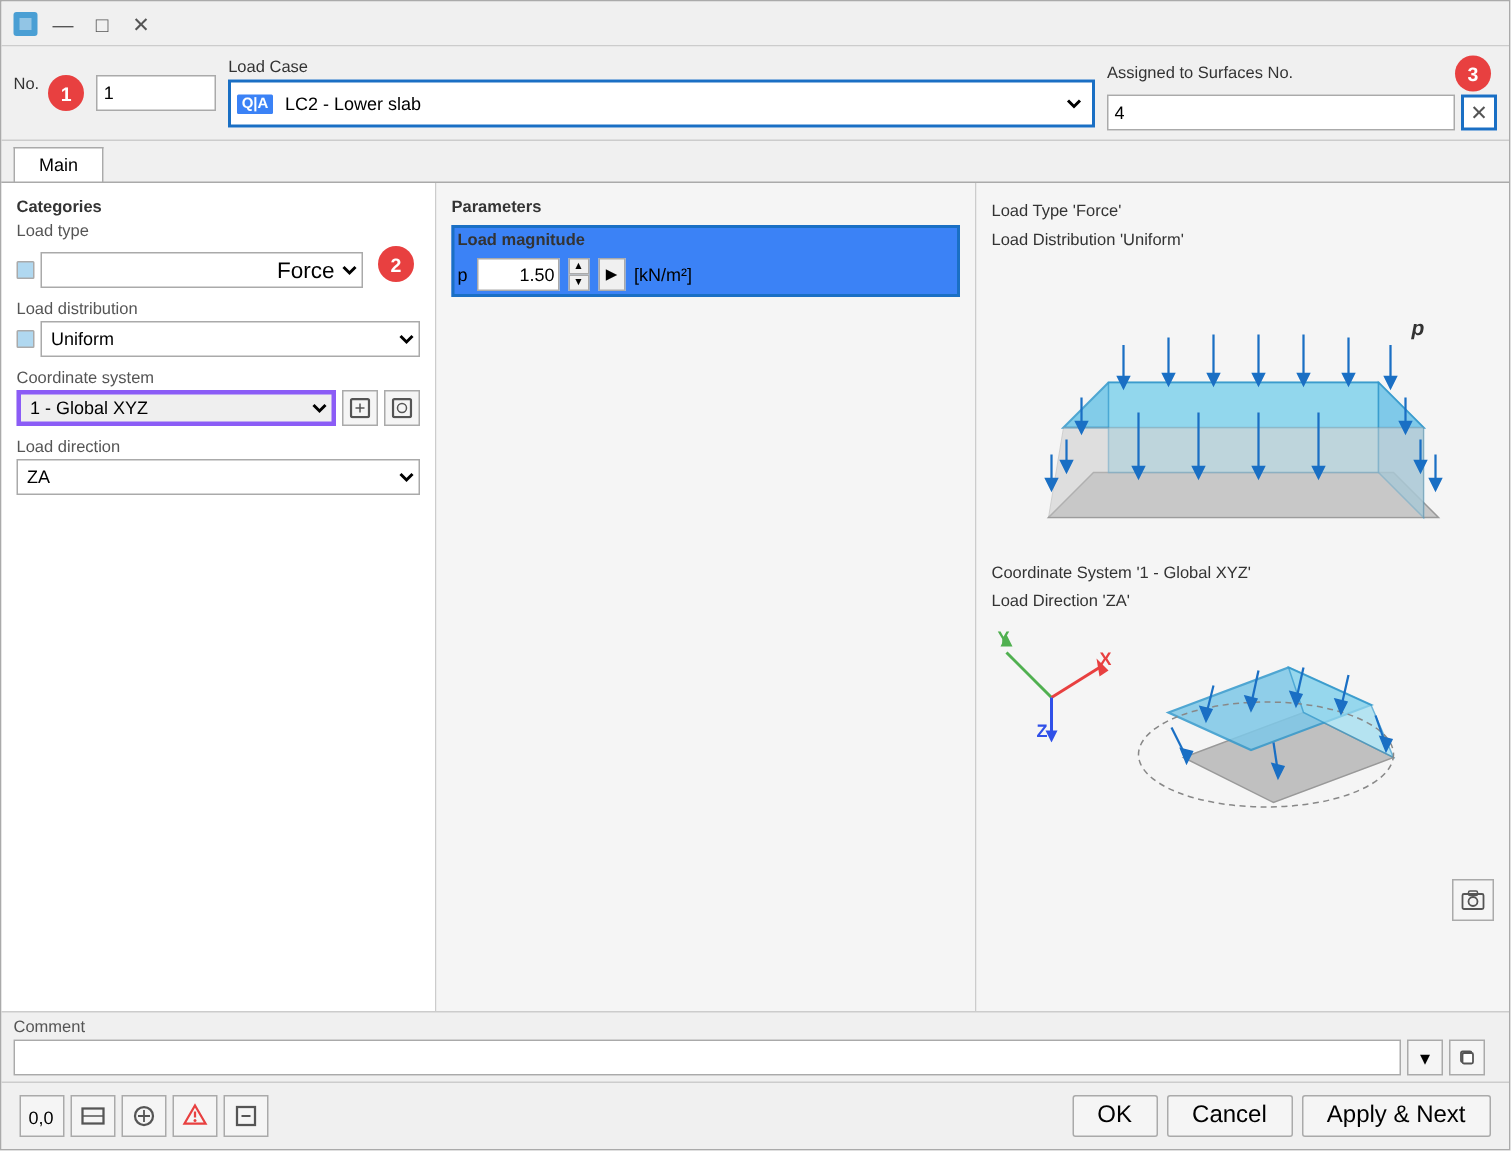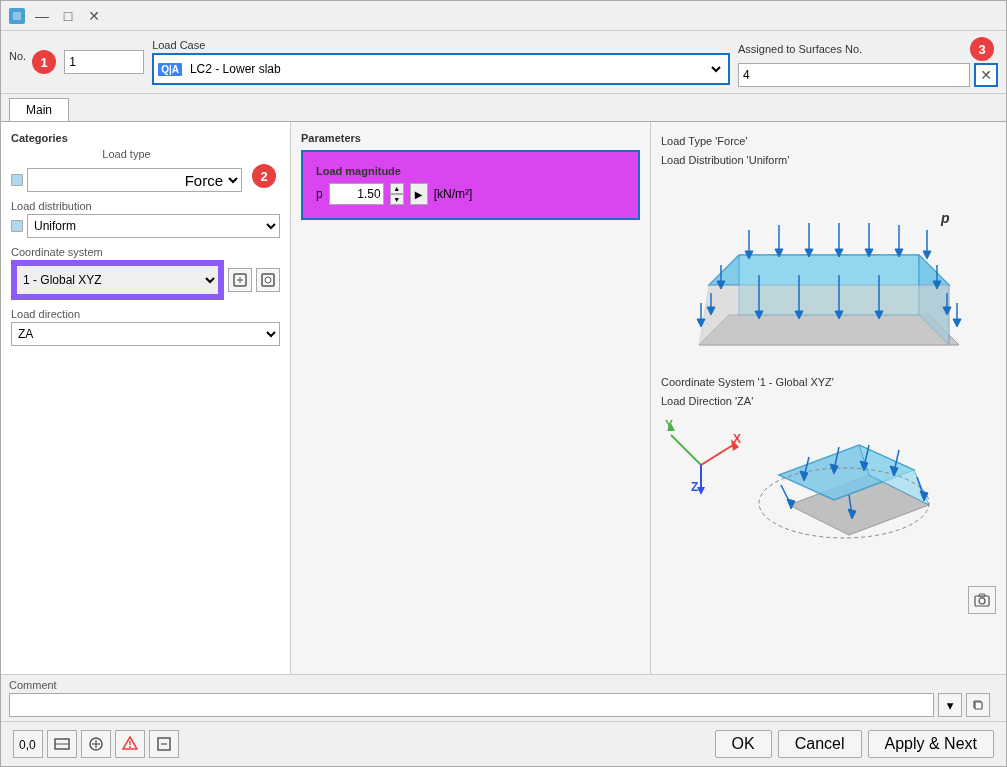--- a/index.html
+++ b/index.html
@@ -23,26 +23,26 @@
     .circle-badge { width: 24px; height: 24px; background: #e84040; border-radius: 50%; color: white; font-size: 13px; font-weight: bold; display: flex; align-items: center; justify-content: center; margin: 0 4px; }
 
     .tab-bar { display: flex; padding: 4px 8px 0; background: #f0f0f0; }
     .tab { padding: 4px 16px; background: white; border: 1px solid #aaa; border-bottom: none; font-size: 12px; cursor: pointer; }
     .tab.active { background: white; border-bottom: 1px solid white; margin-bottom: -1px; }
 
     .main-content { display: flex; flex: 1; border-top: 1px solid #aaa; }
 
     .left-panel { width: 290px; background: white; border-right: 1px solid #ccc; padding: 10px; display: flex; flex-direction: column; gap: 8px; }
     .section-title { font-size: 11px; color: #333; font-weight: bold; margin-bottom: 4px; }
-    .field-row { display: flex; flex-direction: column; gap: 2px; margin-bottom: 6px; text-align: center; }
+    .field-row { display: flex; flex-direction: column; gap: 2px; margin-bottom: 6px; }
     .dropdown-field { display: flex; align-items: center; gap: 4px; }
     .dropdown-field select { flex: 1; height: 24px; border: 1px solid #aaa; background: white; font-size: 12px; padding: 0 4px; }
 
     .mid-panel { flex: 1; background: #f5f5f5; border-right: 1px solid #ccc; padding: 10px; }
-    .params-box { background: #d946ef; border: 2px solid #1a6fc4; padding: 13px; }
+    .params-box { background: #3b82f6; border: 2px solid #1a6fc4; padding: 2px; }
 
     .right-panel { width: 355px; background: #f5f5f5; padding: 10px; position: relative; display: flex; flex-direction: column; }
 
     .footer-buttons { display: flex; align-items: center; justify-content: space-between; padding: 8px 12px; background: #f0f0f0; border-top: 1px solid #ccc; }
     .footer-left { display: flex; gap: 4px; }
     .footer-right { display: flex; gap: 6px; }
     .footer-btn { height: 28px; padding: 0 16px; border: 1px solid #aaa; background: #f5f5f5; cursor: pointer; font-size: 16px; border-radius: 2px; }
     .footer-tool-btn { width: 30px; height: 28px; border: 1px solid #aaa; background: #f5f5f5; cursor: pointer; display: flex; align-items: center; justify-content: center; }
   </style>
 </head>
@@ -127,21 +127,21 @@
             <select style="flex:1;height:24px;border:1px solid #aaa;font-size:12px;padding:0 2px;">
               <option>Uniform</option>
               <option>Linear</option>
             </select>
           </div>
         </div>
 
         <div style="display:flex;flex-direction:column;gap:2px;margin-bottom:8px;">
           <label style="font-size:11px;color:#555;">Coordinate system</label>
           <div style="display:flex;align-items:center;gap:4px;">
-            <select style="flex:1;height:40px;border:6px solid #8b5cf6;font-size:12px;padding:0 2px;">
+            <select style="flex:1;height:24px;border:3px solid #8b5cf6;font-size:12px;padding:0 2px;">
               <option>1 - Global XYZ</option>
               <option>Local</option>
             </select>
             <button style="width:24px;height:24px;border:1px solid #aaa;background:#f5f5f5;cursor:pointer;display:flex;align-items:center;justify-content:center;">
               <svg width="14" height="14" viewBox="0 0 14 14">
                   <rect x="1" y="1" width="12" height="12" rx="1" fill="none" stroke="#555" stroke-width="1.5"></rect>
                   <line x1="4" y1="7" x2="10" y2="7" stroke="#555" stroke-width="1"></line>
                   <line x1="7" y1="4" x2="7" y2="10" stroke="#555" stroke-width="1"></line>
                 </svg>
             </button>

